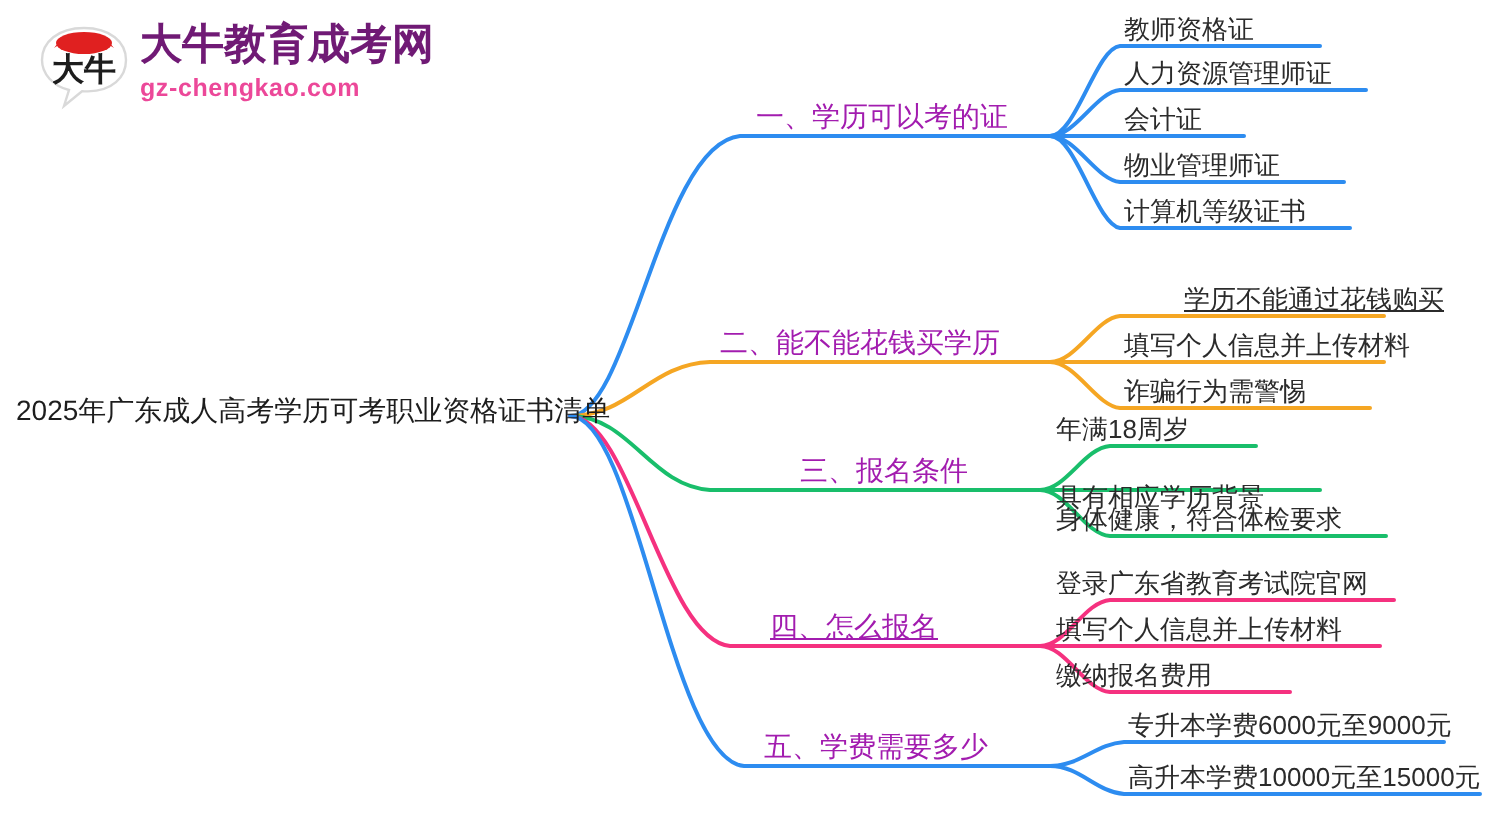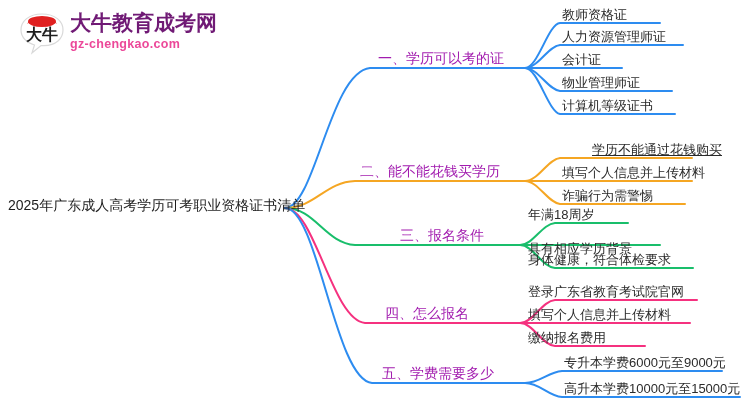--- a/index.html
+++ b/index.html
@@ -148,21 +148,21 @@
       <path d="M525,383 C540,383 548,372 562,371 L722,371" stroke="#2d8cf0"></path>
       <path d="M525,383 C540,383 548,396 562,397 L740,397" stroke="#2d8cf0"></path>
     </g>
   </svg>
 
   <div class="node" id="root-node">2025年广东成人高考学历可考职业资格证书清单</div>
 
   <div class="node branch-node" style="left:378px; top:50px;">一、学历可以考的证</div>
   <div class="node branch-node" style="left:360px; top:163px;">二、能不能花钱买学历</div>
   <div class="node branch-node" style="left:400px; top:227px;">三、报名条件</div>
-  <div class="node branch-node" style="left:385px; top:305px;">四、怎么报名</div>
+  <div class="node branch-node" style="left:385px; top:305px;text-decoration:underline;">四、怎么报名</div>
   <div class="node branch-node" style="left:382px; top:365px;">五、学费需要多少</div>
 
   <div class="node leaf-node" style="left:562px; top:6px;">教师资格证</div>
   <div class="node leaf-node" style="left:562px; top:28px;">人力资源管理师证</div>
   <div class="node leaf-node" style="left:562px; top:51px;">会计证</div>
   <div class="node leaf-node" style="left:562px; top:74px;font-family:Liberation Mono, monospace;">物业管理师证</div>
   <div class="node leaf-node" style="left:562px; top:97px;">计算机等级证书</div>
 
   <div class="node leaf-node" style="left:592px; top:141px;text-decoration:underline;">学历不能通过花钱购买</div>
   <div class="node leaf-node" style="left:562px; top:164px;">填写个人信息并上传材料</div>

